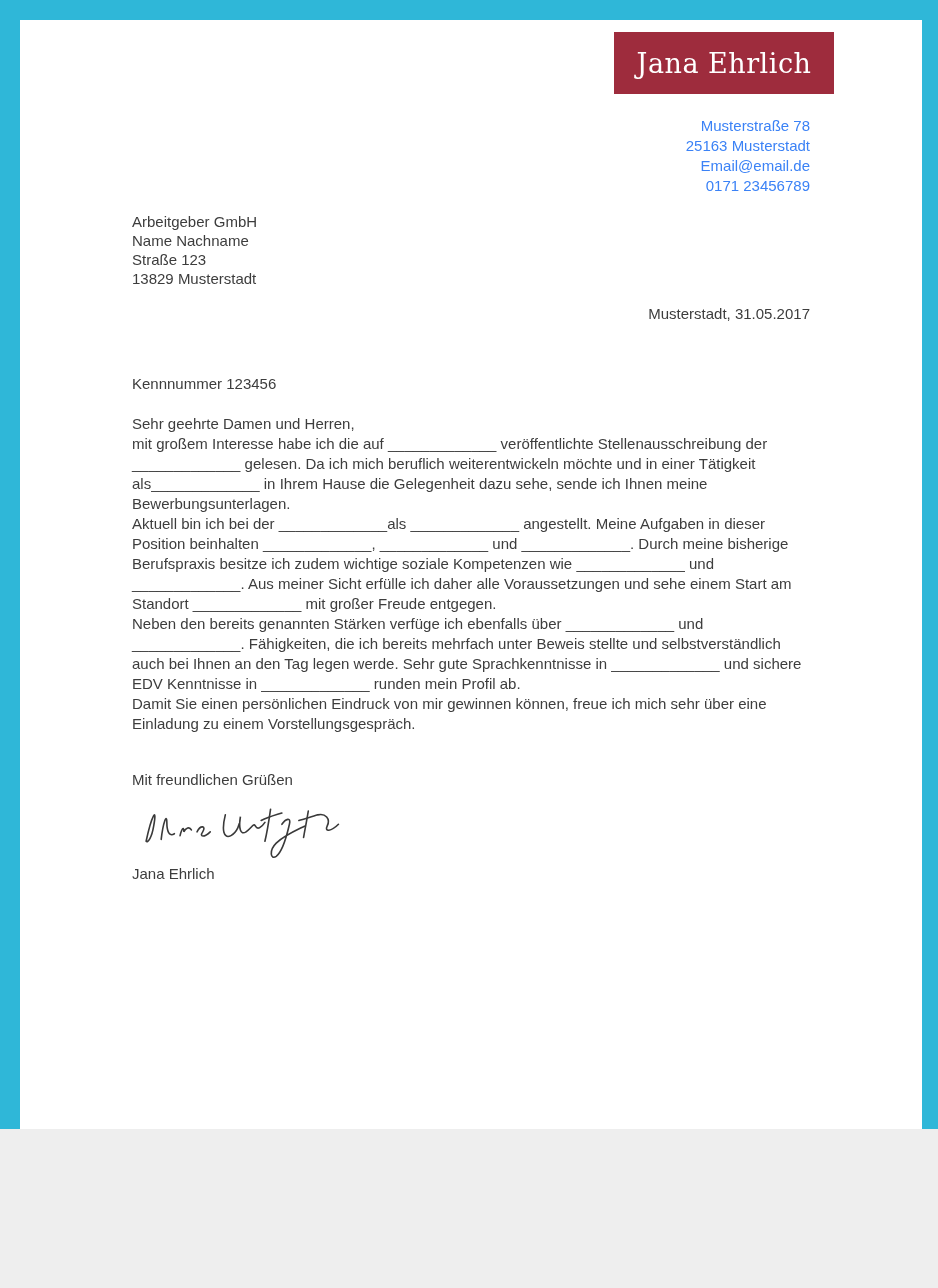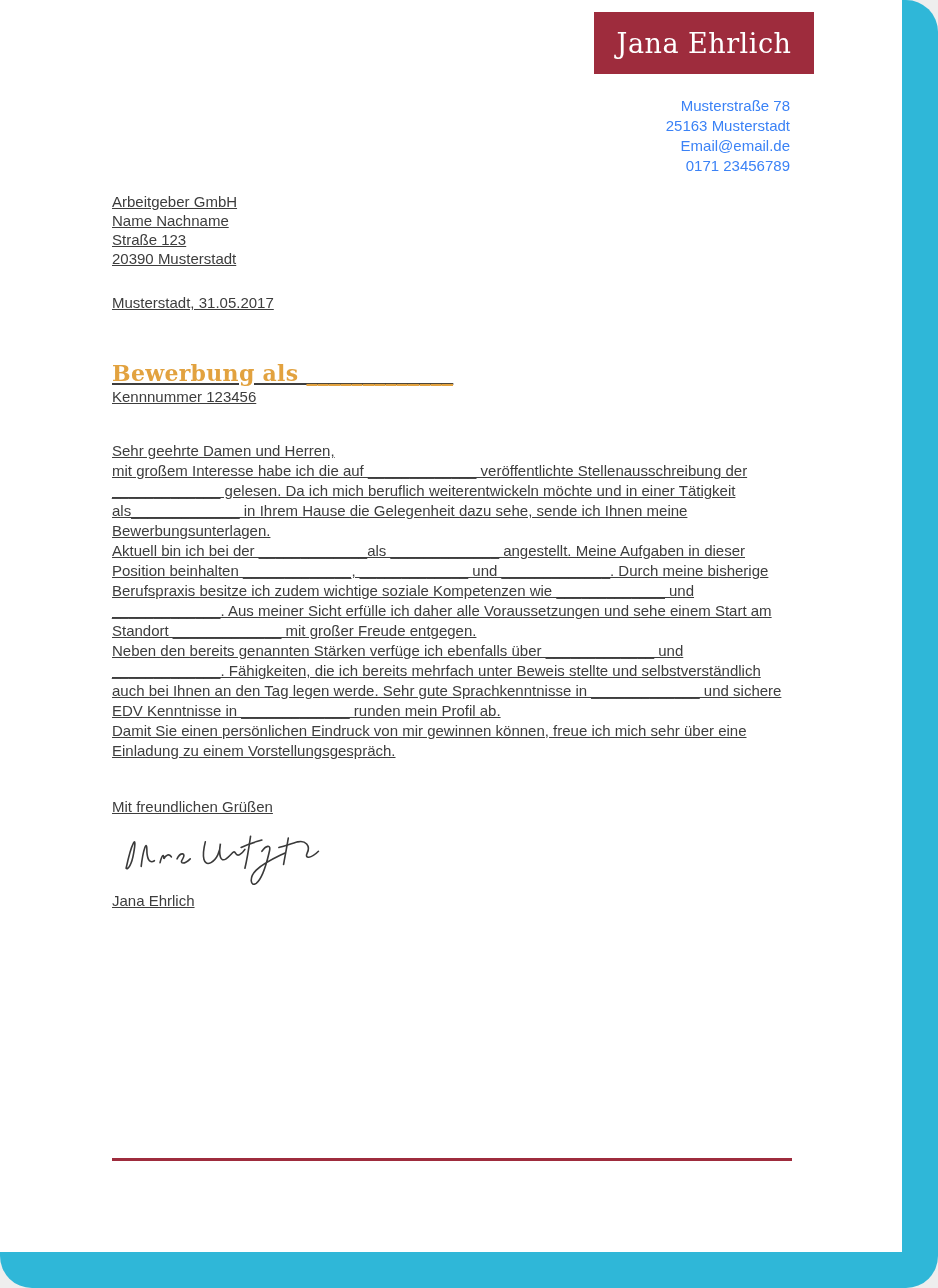--- a/index.html
+++ b/index.html
@@ -1,24 +1,23 @@
 <!DOCTYPE html>
 <html><head>
 <meta charset="utf-8">
 <style>
   * { margin: 0; padding: 0; box-sizing: border-box; }
   html, body { background: #eee; }
   .frame {
     position: relative;
     width: 938px;
-    height: 1288px;
+    height: 1129px;
     background: #2fb7d8;
-    padding: 0;
+    padding: 20px;
     font-family: "Liberation Sans", sans-serif;
-    border-radius: 32px;
   }
   .page {
     position: relative;
     width: 902px;
     height: 1252px;
     background: #ffffff;
     color: #3d3d3d;
     overflow: hidden;
   }
   
@@ -47,42 +46,42 @@
     font-size: 15px;
     line-height: 20px;
     color: #3b82f6;
   }
   
   .letter {
     position: relative;
     padding: 192px 112px 0 112px;
     font-size: 15px;
     line-height: 20px;
-    text-decoration: underline;
   }
   .recipient { line-height: 19px; }
   .date-line {
-    margin-top: 25px;
+    text-align: right;
+    margin-top: 16px;
   }
   .subject {
     margin-top: 50px;
   }
   .subject .subject-title {
     font-family: "DejaVu Serif", serif;
     font-weight: bold;
     font-size: 22px;
     color: #e2a23f;
     letter-spacing: 0.3px;
   }
   .subject .subject-ref {
     margin-top: 4px;
     font-size: 15px;
     color: #3d3d3d;
   }
-  .salutation { margin-top: 34px; }
+  .salutation { margin-top: 20px; }
   .paragraph { }
   .closing { margin-top: 36px; }
   .signature-wrap { margin-top: 6px; height: 66px; }
   .signature-name { margin-top: 2px; }
   
   .bottom-rule {
     position: absolute;
     left: 112px;
     right: 110px;
     top: 1158px;
@@ -117,27 +116,26 @@
       <div>Email@email.de</div>
       <div>0171 23456789</div>
     </div>
 
     <div class="letter">
 
       <div class="recipient">
         <div>Arbeitgeber GmbH</div>
         <div>Name Nachname</div>
         <div>Straße 123</div>
-        <div>20390 Musterstadt</div>
+        <div>13829 Musterstadt</div>
       </div>
 
       <div class="date-line">Musterstadt, 31.05.2017</div>
 
       <div class="subject">
-        <div class="subject-title">Bewerbung als _____________</div>
         <div class="subject-ref">Kennnummer 123456</div>
       </div>
 
       <div class="salutation">Sehr geehrte Damen und Herren,</div>
 
       <p class="paragraph">mit großem Interesse habe ich die auf _____________ veröffentlichte Stellenausschreibung der _____________ gelesen. Da ich mich beruflich weiterentwickeln möchte und in einer Tätigkeit als_____________ in Ihrem Hause die Gelegenheit dazu sehe, sende ich Ihnen meine Bewerbungsunterlagen.</p>
       <p class="paragraph">Aktuell bin ich bei der _____________als _____________ angestellt. Meine Aufgaben in dieser Position beinhalten _____________, _____________ und _____________. Durch meine bisherige Berufspraxis besitze ich zudem wichtige soziale Kompetenzen wie _____________ und _____________. Aus meiner Sicht erfülle ich daher alle Voraussetzungen und sehe einem Start am Standort _____________ mit großer Freude entgegen.</p>
       <p class="paragraph">Neben den bereits genannten Stärken verfüge ich ebenfalls über _____________ und _____________. Fähigkeiten, die ich bereits mehrfach unter Beweis stellte und selbstverständlich auch bei Ihnen an den Tag legen werde. Sehr gute Sprachkenntnisse in _____________ und sichere EDV Kenntnisse in _____________ runden mein Profil ab.</p>
       <p class="paragraph">Damit Sie einen persönlichen Eindruck von mir gewinnen können, freue ich mich sehr über eine Einladung zu einem Vorstellungsgespräch.</p>
 

